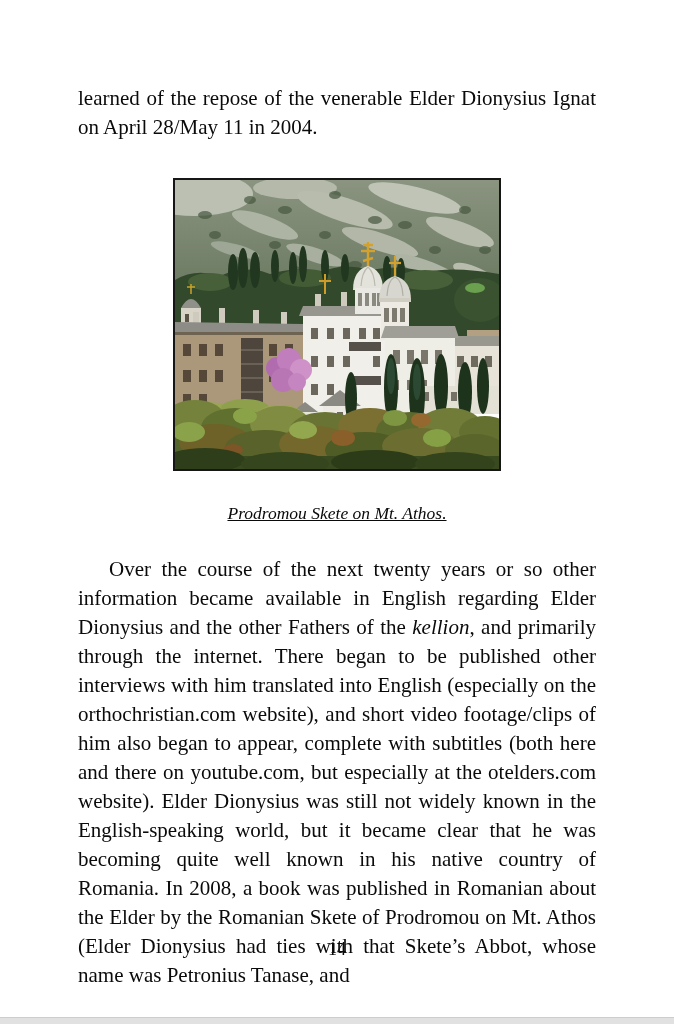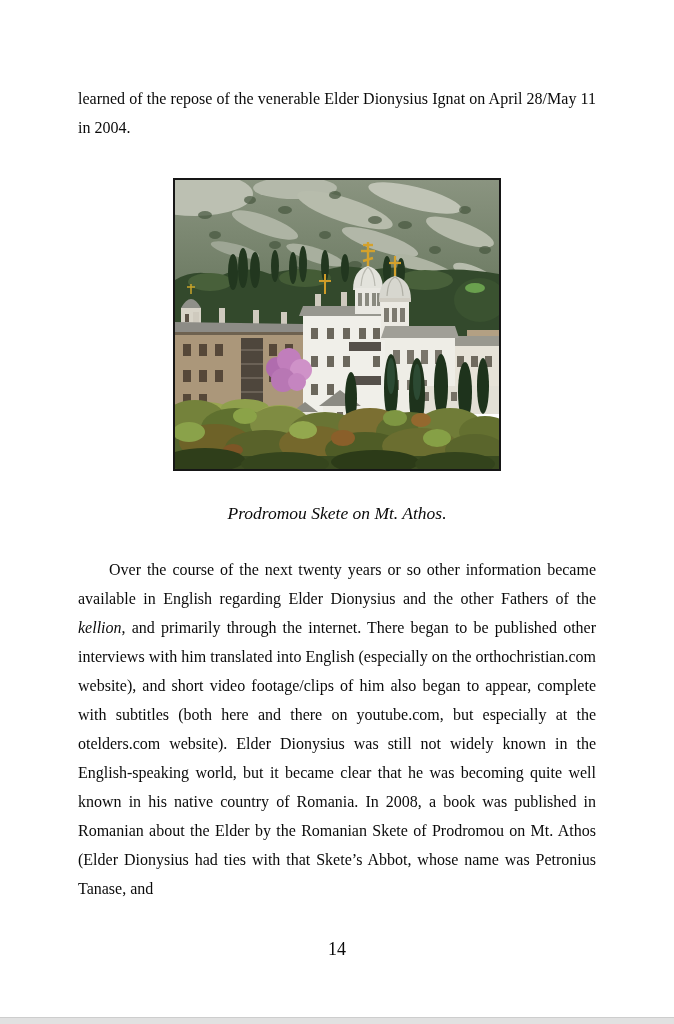--- a/index.html
+++ b/index.html
@@ -7,26 +7,26 @@
     position: relative;
     width: 674px;
     height: 1024px;
     background: #ffffff;
     font-family: "Liberation Serif", serif;
     color: #0a0a0a;
     overflow: hidden;
   }
   .body-text {
     margin: 4px 78px;
-    font-size: 16px;
+    font-size: 21px;
     line-height: 29px;
     text-align: justify;
   }
   .p1 { margin-top: 84px; }
-  .figure-block { margin: 36px 0 5px 0; }
+  .figure-block { margin: 36px 0 5px 0; text-decoration: underline; }
   .photo-frame {
     width: 328px;
     height: 293px;
     margin: 0 auto;
     border: 2px solid #161616;
     box-sizing: border-box;
     background: #ffffff;
   }
   .photo-frame svg { display: block; }
   .caption {

